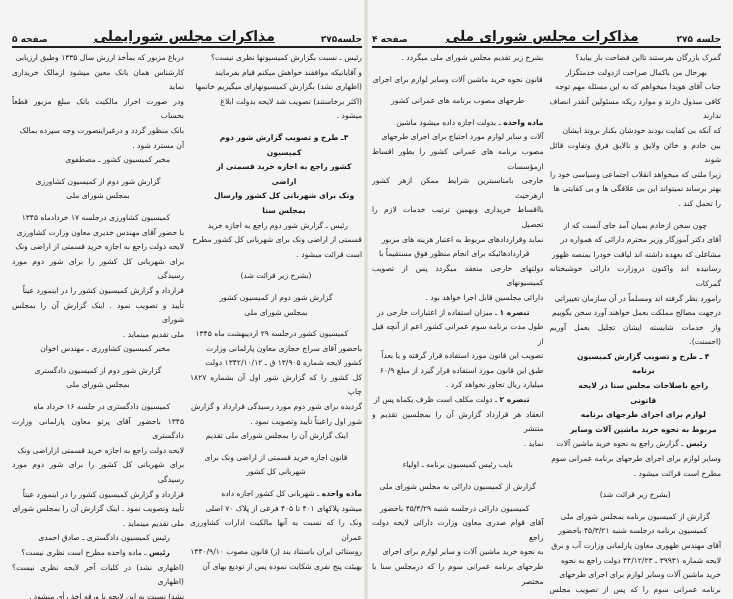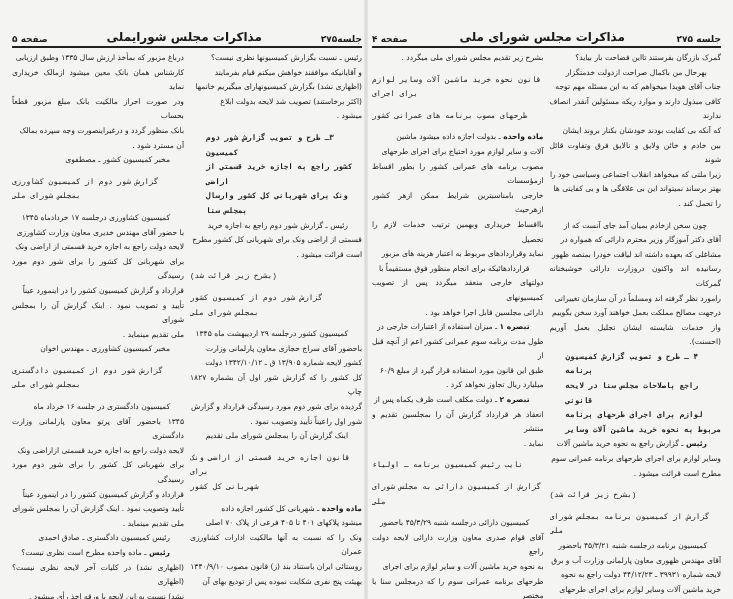--- a/index.html
+++ b/index.html
@@ -19,28 +19,28 @@
   .page.right { width:367px; padding-left:6px; padding-right:12px; }
   .gutter {
     position:absolute; left:364px; top:0; width:4px; height:599px;
     background:linear-gradient(90deg,#e8e8e6,#d9d9d6,#e8e8e6);
   }
   .running-head {
     display:flex; justify-content:space-between; align-items:flex-end;
     direction:rtl; font-weight:bold; font-size:9px; height:12px;
     border-bottom:2px solid #222; padding-bottom:2px;
   }
-  .running-head .title { font-size:12px; }
+  .running-head .title { font-size:14px;text-decoration:underline; }
   .cols { display:flex; direction:rtl; gap:6px; margin-top:3px; height:550px; }
   .col {
     flex:1; direction:rtl; text-align:justify;
     font-size:7.6px; line-height:14.6px; overflow:hidden;
   }
   .col p { margin:0; }
-  .col .c { text-align:left;font-family:Liberation Mono, monospace; }
+  .col .c { text-align:center; }
   .col .b { font-weight:bold;margin-left:16px; }
   .col .gap { height:7px; }
   .col .ind { text-indent:14px; }
 </style>
 </head>
 <body>
 
 <div class="spread">
   <div class="page left">
     <div class="running-head">
@@ -180,20 +180,21 @@
           <p class="">آلات و سایر لوازم مورد احتیاج برای اجرای طرحهای</p>
           <p class="">مصوب برنامه های عمرانی کشور را بطور اقساط ازمؤسسات</p>
           <p class="">خارجی بامناسبترین شرایط ممکن ازهر کشور ازهرحیث</p>
           <p class="">بااقساط خریداری وبهمین ترتیب خدمات لازم را تحصیل</p>
           <p class="">نماید وقراردادهای مربوط به اعتبار هزینه های مزبور</p>
           <p class="ind">قراردادهائیکه برای انجام منظور فوق مستقیماً با</p>
           <p class="">دولتهای خارجی منعقد میگردد پس از تصویب کمیسیونهای</p>
           <p class="">دارائی مجلسین قابل اجرا خواهد بود .</p>
           <p class="ind"><b>تبصره ۱</b> ـ میزان استفاده از اعتبارات خارجی در</p>
           <p class="">طول مدت برنامه سوم عمرانی کشور اعم از آنچه قبل از</p>
+          <p class="">تصویب این قانون مورد استفاده قرار گرفته و یا بعداً</p>
           <p class="">طبق این قانون مورد استفاده قرار گیرد از مبلغ ۶۰/۹</p>
           <p class="">میلیارد ریال تجاوز نخواهد کرد .</p>
           <p class="ind"><b>تبصره ۲</b> ـ دولت مکلف است ظرف یکماه پس از</p>
           <p class="">انعقاد هر قرارداد گزارش آن را بمجلسین تقدیم و منتشر</p>
           <p class="">نماید .</p>
           <p class="gap"></p>
           <p class="c">نایب رئیس کمیسیون برنامه ـ اولیاء</p>
           <p class="gap"></p>
           <p class="c">گزارش از کمیسیون دارائی به مجلس شورای ملی</p>
           <p class="gap"></p>

